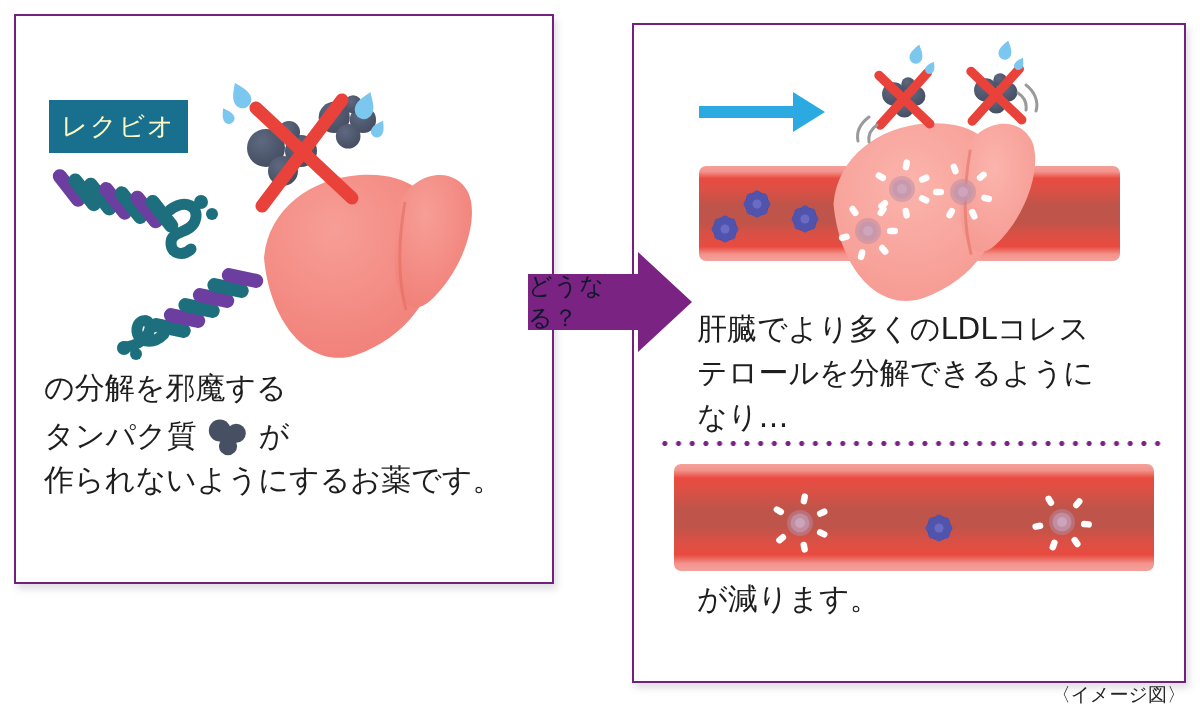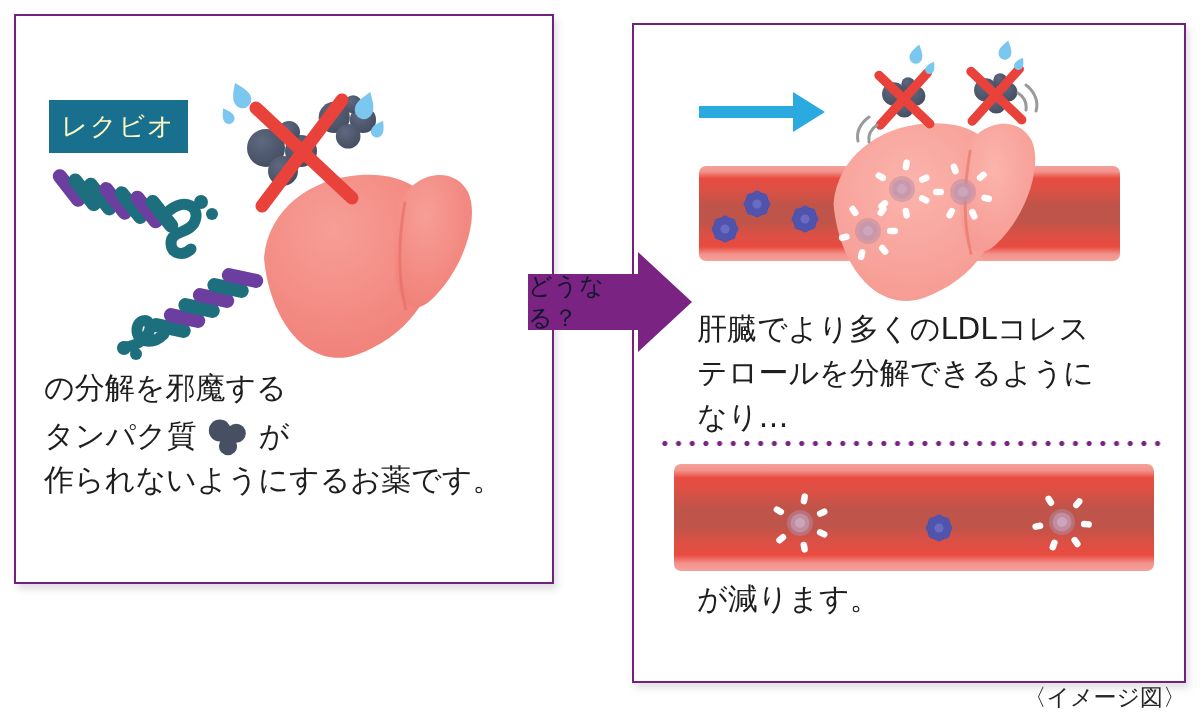--- a/index.html
+++ b/index.html
@@ -38,21 +38,21 @@
 
   .connector { position:absolute; left:528px; top:250px; width:168px; height:104px; z-index:5; }
   .connector-label {
     position:absolute; left:0; top:26px; width:126px; height:52px;
     display:flex; align-items:center; justify-content:center;
     color:#0f172a; font-size:24px; font-weight:400; letter-spacing:1px;
   }
 
   .caption {
     position:absolute; left:1000px; top:682px; width:186px;
-    text-align:right; font-size:23px; color:#262626;
+    text-align:right; font-size:19px; color:#262626;
   }
 </style>
 </head>
 <body>
 
 <svg width="0" height="0" style="position:absolute" aria-hidden="true">
   <defs>
     <radialGradient id="protG" cx="38%" cy="32%" r="78%">
       <stop offset="0%" stop-color="#5E6880"></stop>
         <stop offset="100%" stop-color="#424B5E"></stop>

